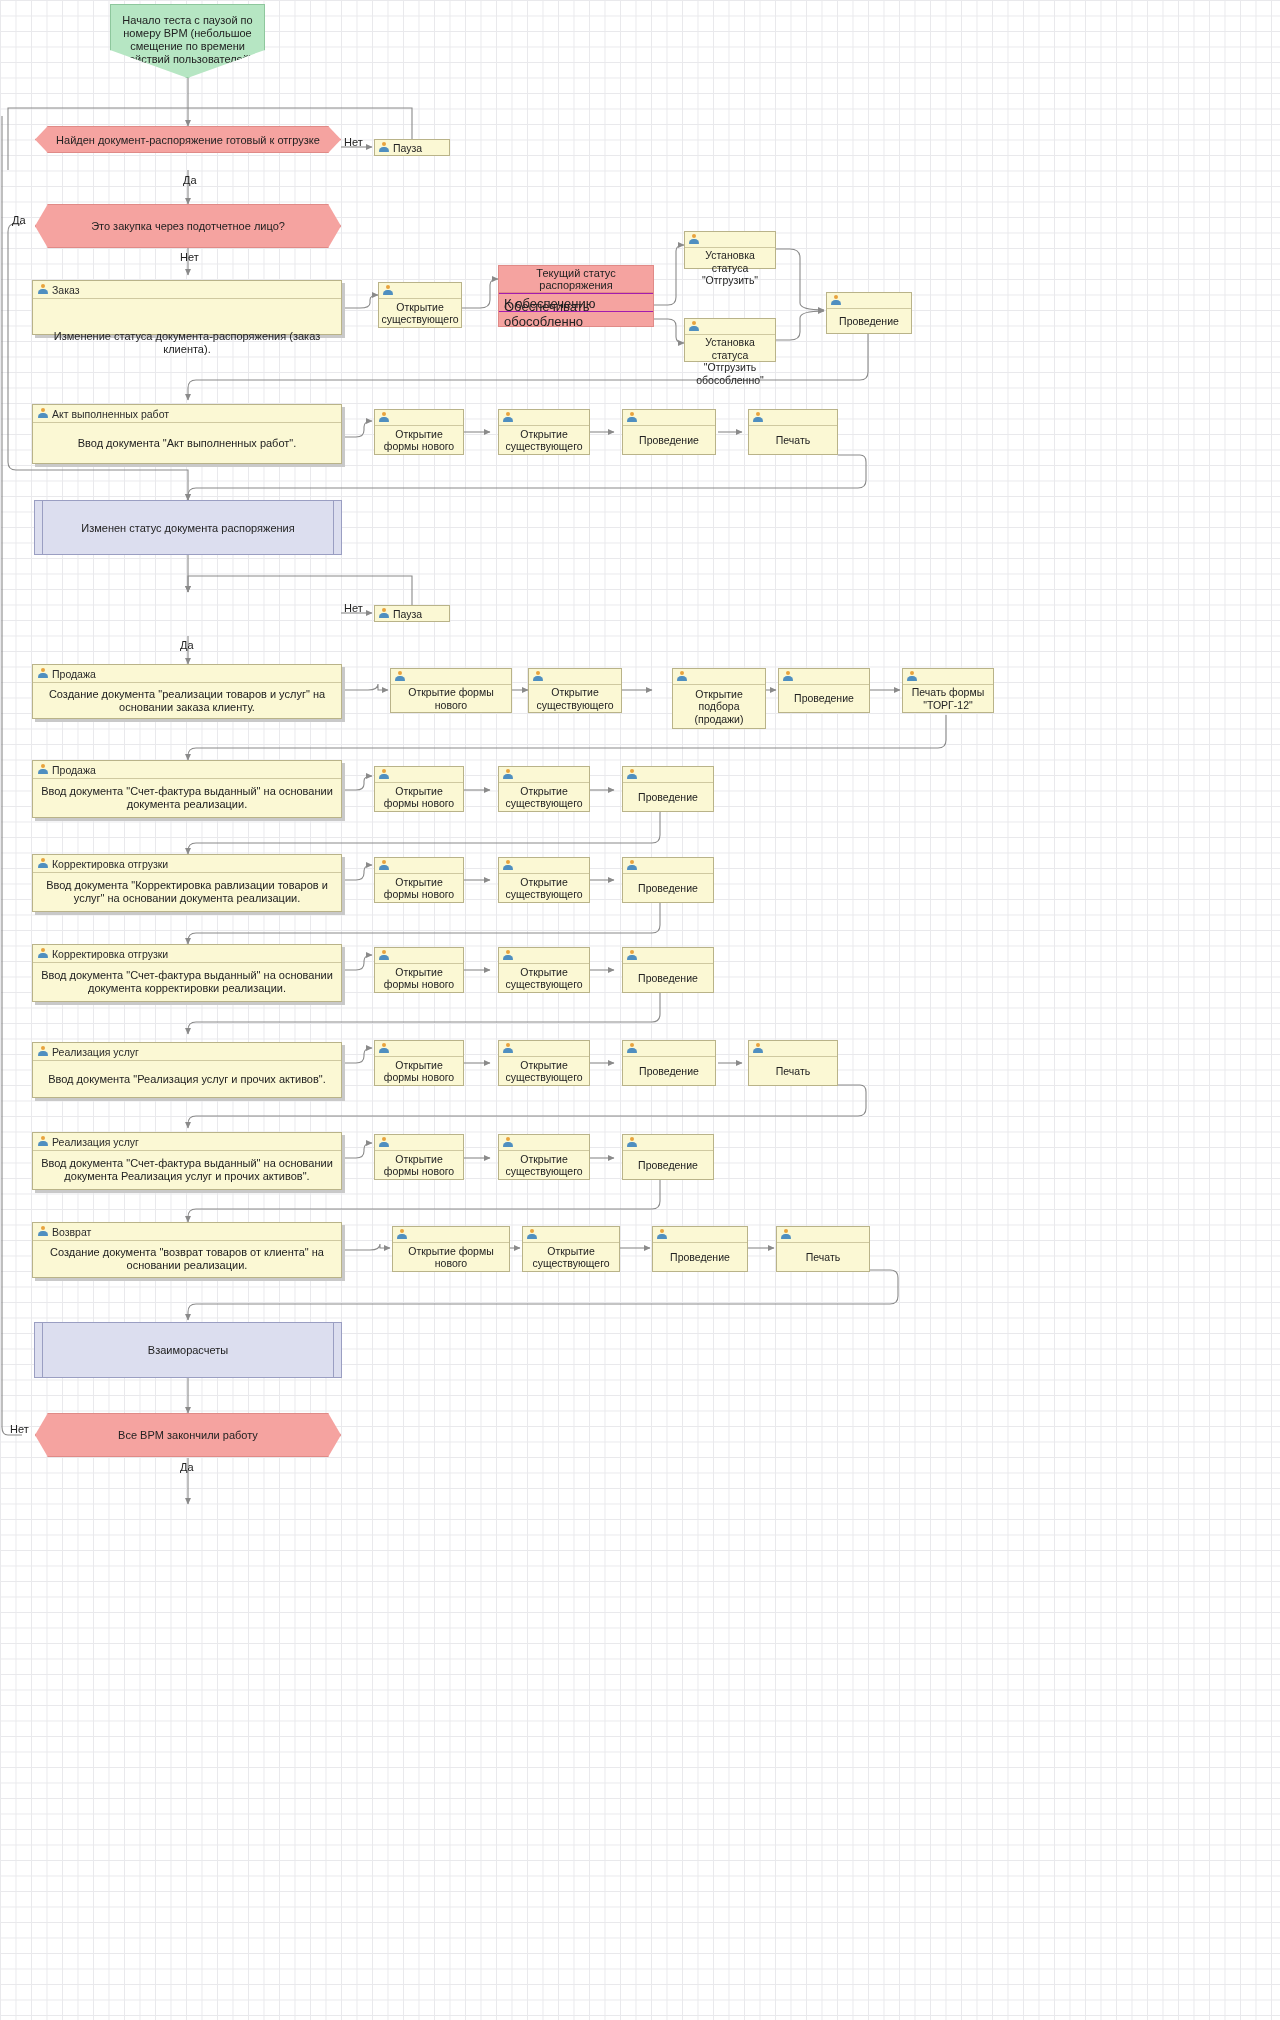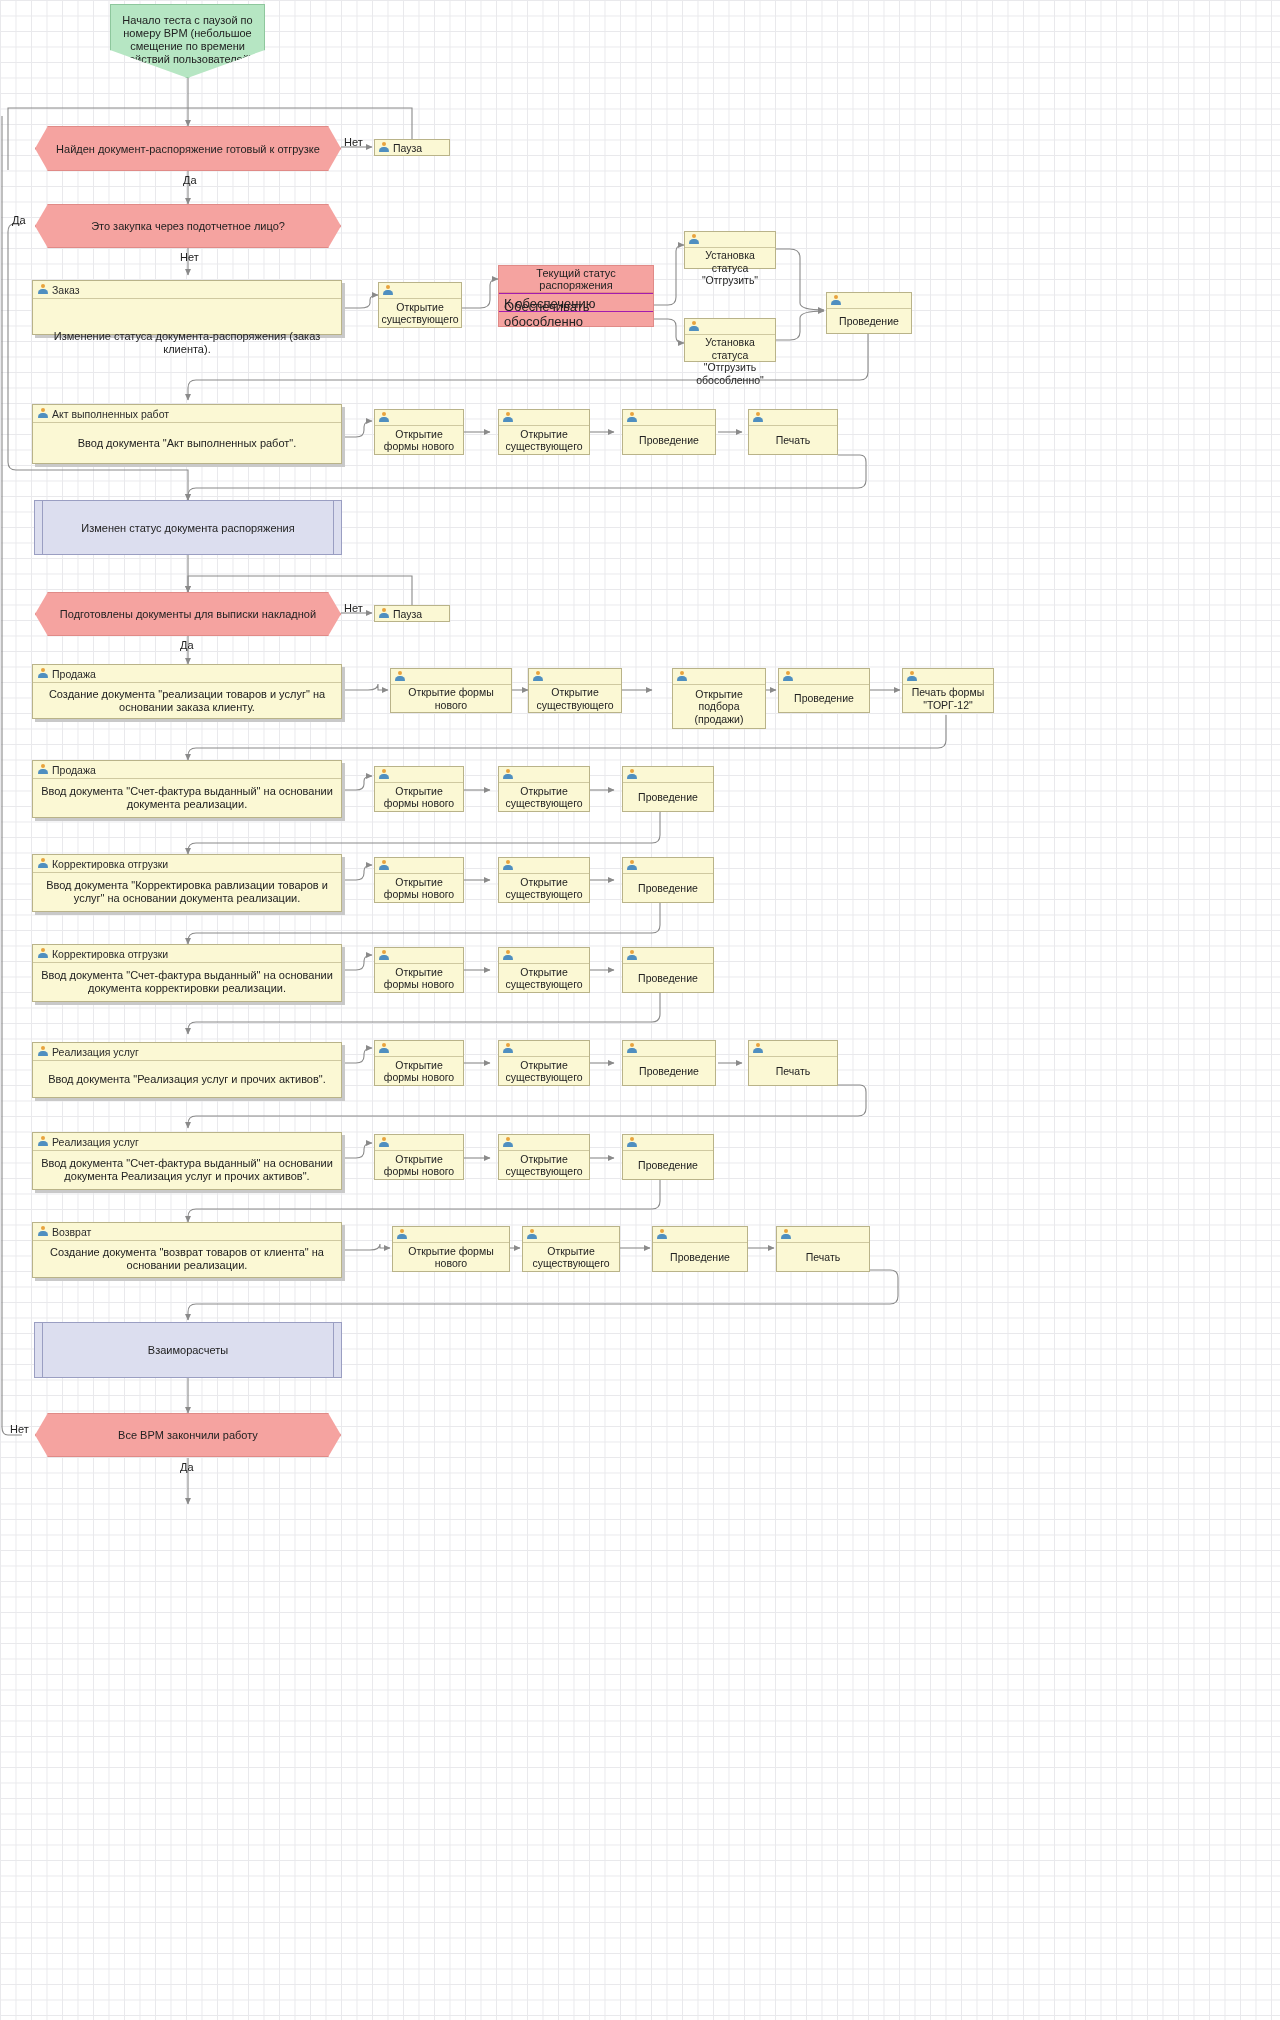--- a/index.html
+++ b/index.html
@@ -255,21 +255,21 @@
     <g fill="none" stroke="#8a8a8a" stroke-width="1.1" marker-end="url(#ah)">
       <path d="M180,470 L180,470 L188,470 L188,500"></path>
       <path d="M196,576 L188,576 L188,592"></path>
     </g>
   </svg>
 
   <div class="node term-start" style="left:110px;top:4px;width:155px;height:74px;">
     <span>Начало теста с паузой по номеру BPM (небольшое смещение по времени действий пользователей)</span>
   </div>
 
-  <div class="node decision" style="left:35px;top:126px;width:306px;height:45px;">
+  <div class="node decision" style="left:35px;top:126px;width:306px;height:27px;">
     <span>Найден документ-распоряжение готовый к отгрузке</span>
   </div>
   <div class="elabel" style="left:344px;top:136px;">Нет</div>
   <div class="elabel" style="left:183px;top:174px;">Да</div>
 
   <div class="node act" style="left:374px;top:139px;width:76px;height:17px;">
     <div class="act-hdr" style="height:100%;border-bottom:none;gap:4px;">
       <span class="person">
           <i class="head"></i>
           <i class="body"></i>
@@ -411,23 +411,20 @@
       </div>
     <div class="act-body">
         <span>Печать</span>
       </div>
   </div>
 
   <div class="subproc" style="left:34px;top:500px;width:308px;height:55px;">
     <span>Изменен статус документа распоряжения</span>
   </div>
 
-  <div class="node decision" style="left:35px;top:592px;width:306px;height:44px;">
-    <span>Подготовлены документы для выписки накладной</span>
-  </div>
   <div class="elabel" style="left:344px;top:602px;">Нет</div>
   <div class="elabel" style="left:180px;top:639px;">Да</div>
 
   <div class="node act" style="left:374px;top:605px;width:76px;height:17px;">
     <div class="act-hdr" style="height:100%;border-bottom:none;gap:4px;">
       <span class="person">
           <i class="head"></i>
           <i class="body"></i>
         </span>
       <span style="font-size:10.5px;">Пауза</span>

